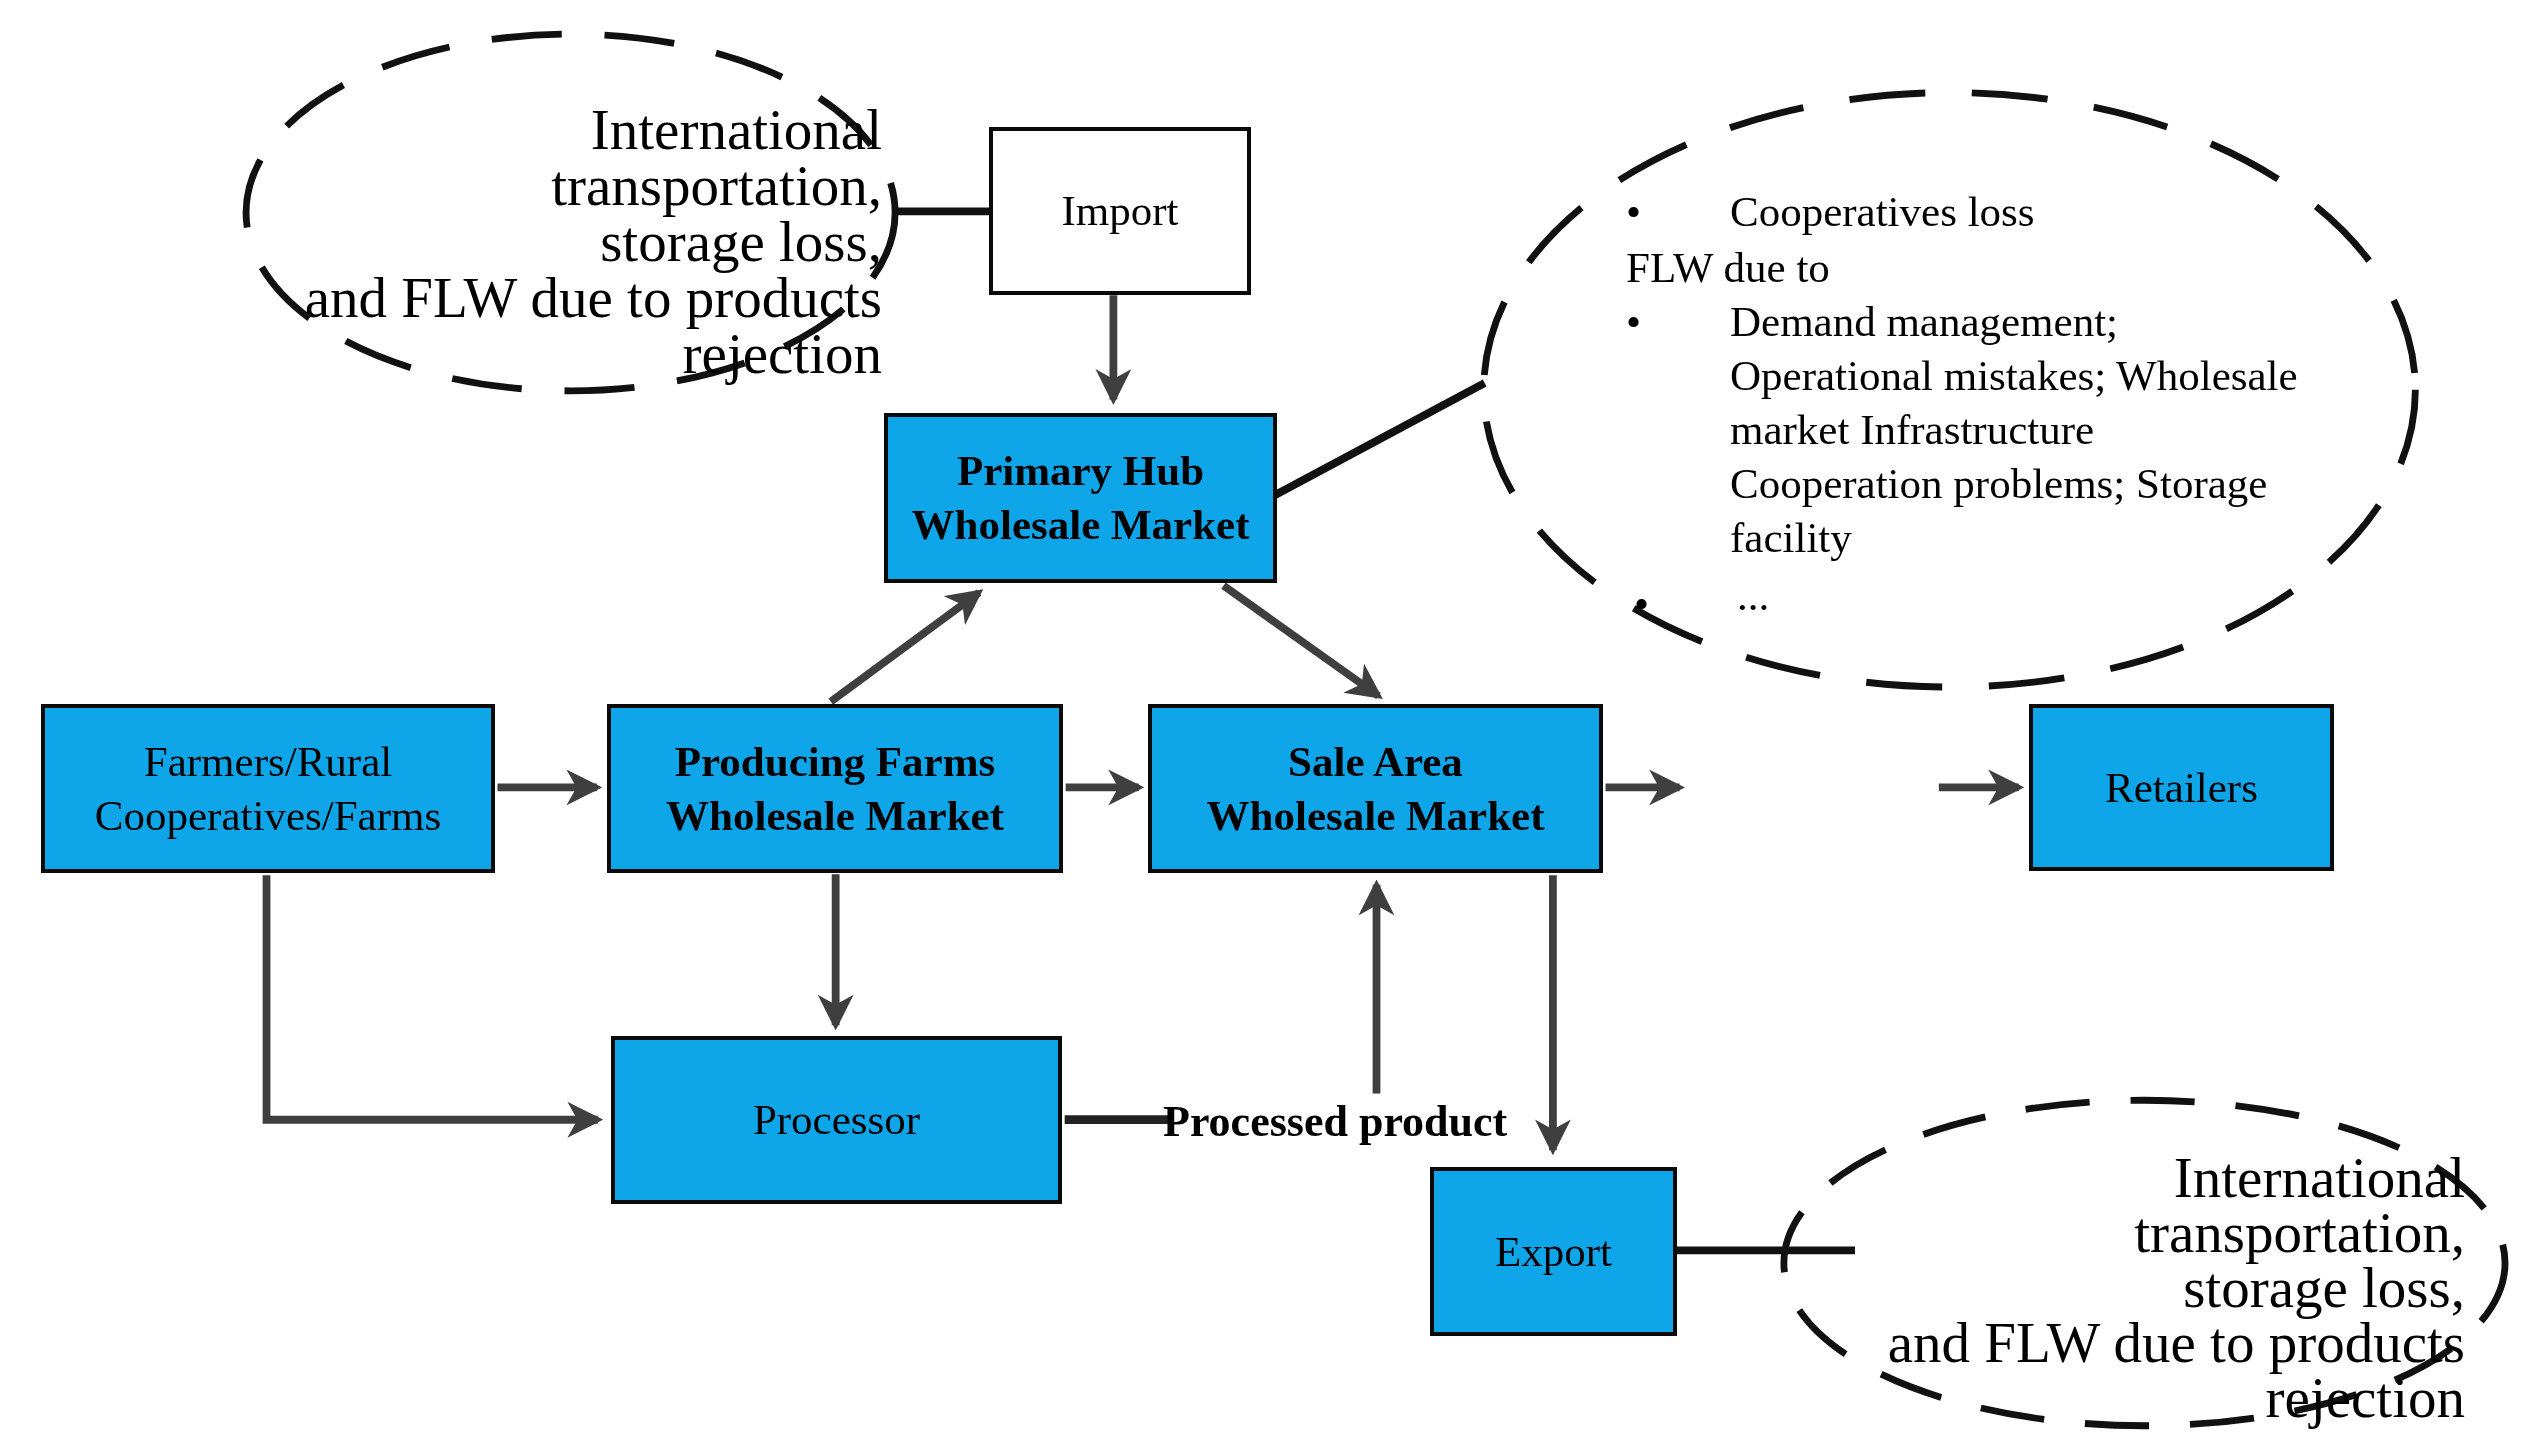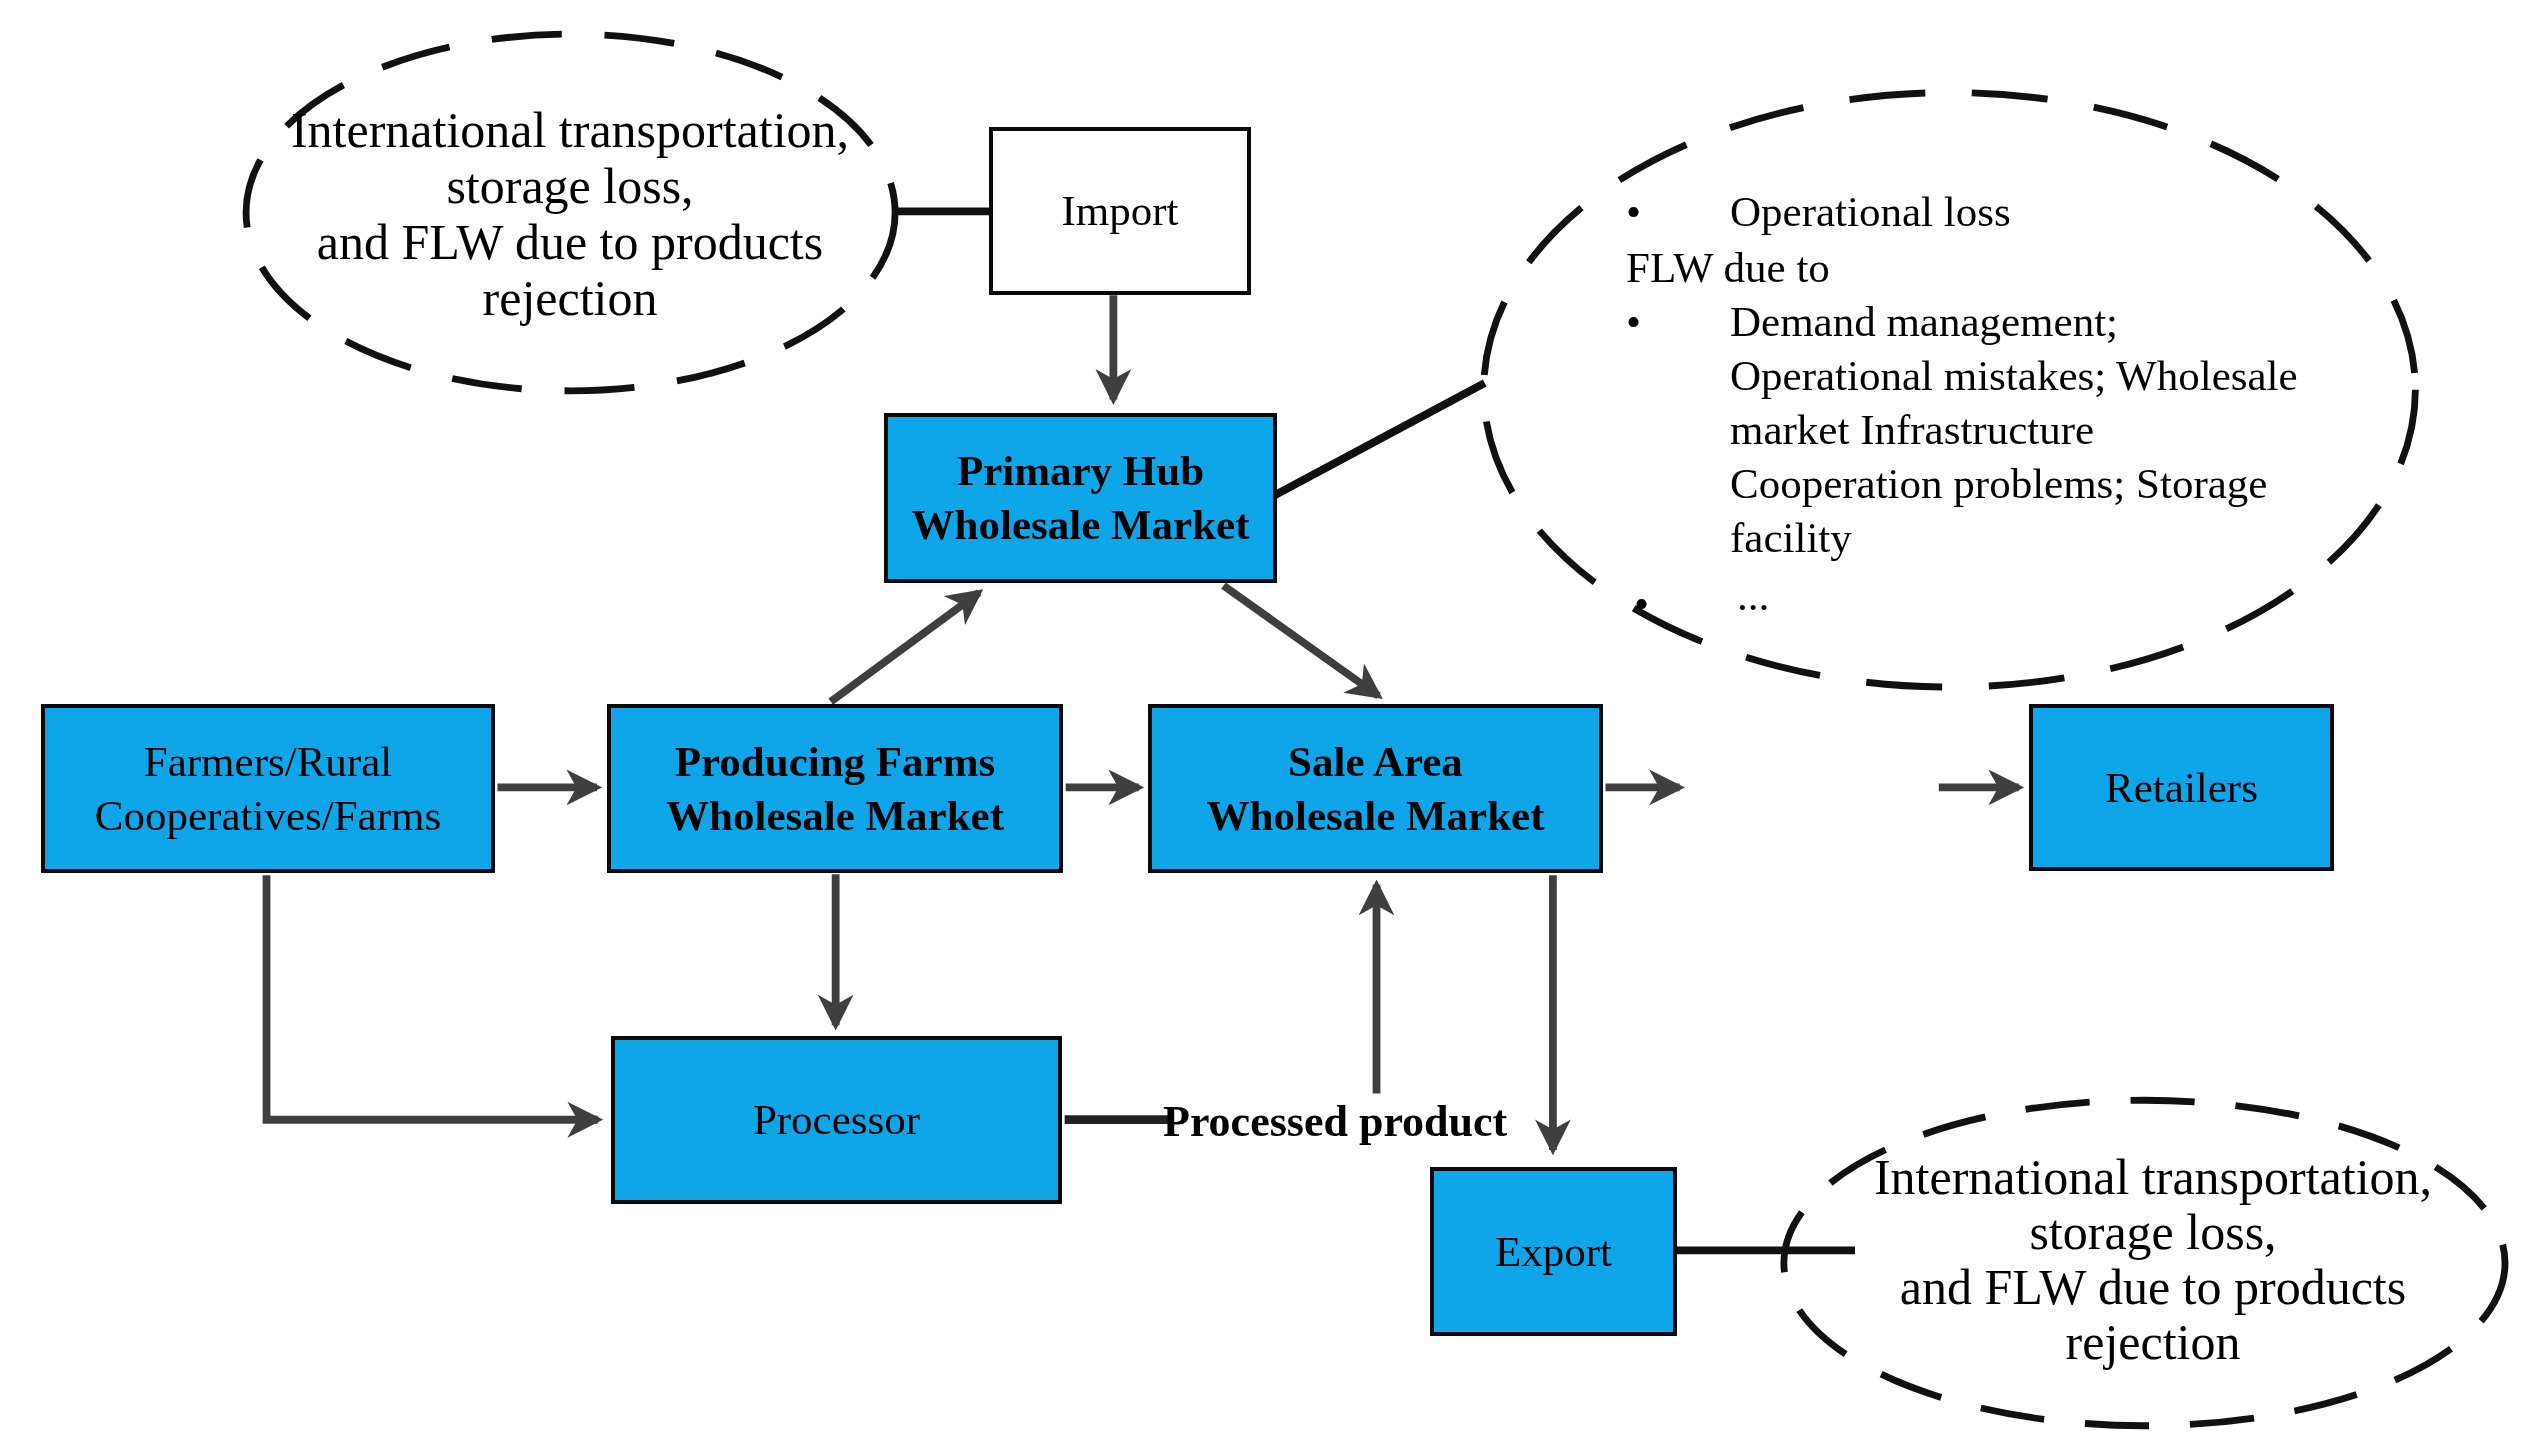--- a/index.html
+++ b/index.html
@@ -25,23 +25,23 @@
     text-align: center;
     white-space: pre-line;
     font-size: 43px;
     line-height: 54px;
   }
   .box.white { background: #ffffff; }
   .box.bold { font-weight: bold; }
 
   .callout-text {
     position: absolute;
-    text-align: center;
+    text-align: right;
     white-space: pre-line;
-    font-size: 50px;
+    font-size: 57px;
     line-height: 56px;
   }
   .bullet-item, .bullet-glyph, .plain-item {
     position: absolute;
     font-size: 43px;
     line-height: 54px;
     white-space: pre-line;
   }
   .flow-label {
     position: absolute;
@@ -108,21 +108,21 @@
 
   <div class="flow-label" style="left:1163px; top:1097px;">Processed product</div>
 
   <div class="callout-text" style="left:258px; top:102px; width:624px;">International transportation,
 storage loss,
 and FLW due to products
 rejection</div>
 
   <div>
     <span class="bullet-glyph" style="left:1626px; top:185px;">•</span>
-    <span class="bullet-item" style="left:1730px; top:185px;">Operational loss</span>
+    <span class="bullet-item" style="left:1730px; top:185px;">Cooperatives loss</span>
 
     <span class="plain-item" style="left:1626px; top:241px;">FLW due to</span>
 
     <span class="bullet-glyph" style="left:1626px; top:295px;">•</span>
     <span class="bullet-item" style="left:1730px; top:295px;">Demand management;
 Operational mistakes; Wholesale
 market Infrastructure
 Cooperation problems; Storage
 facility</span>
 

